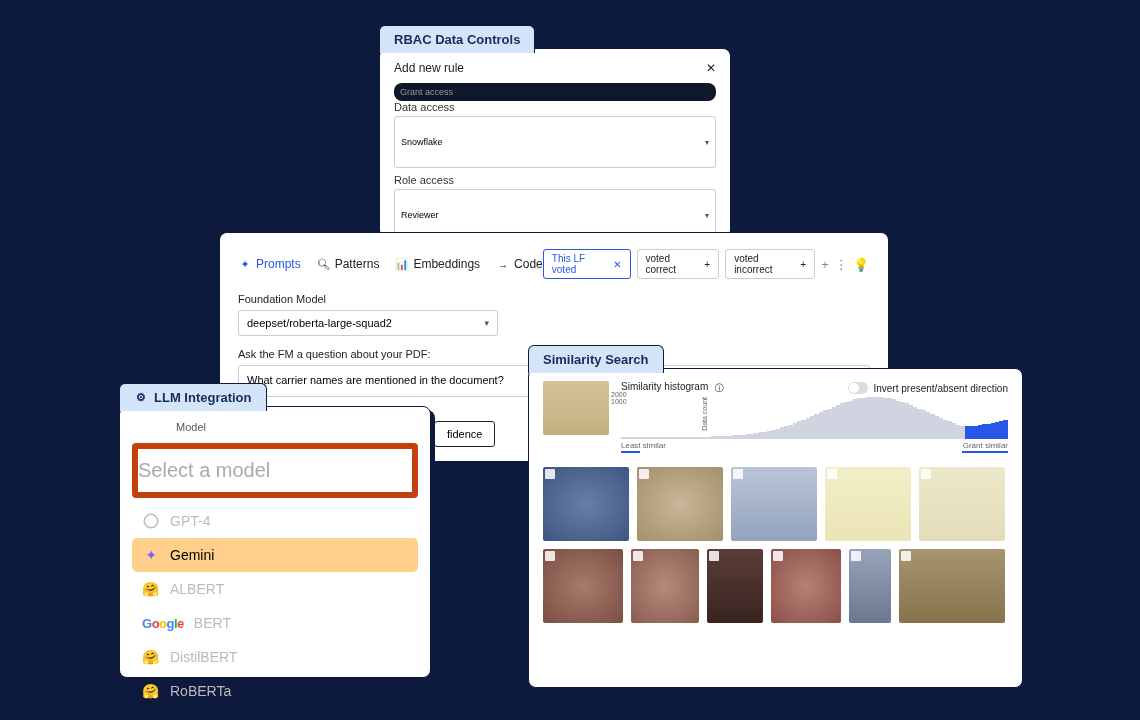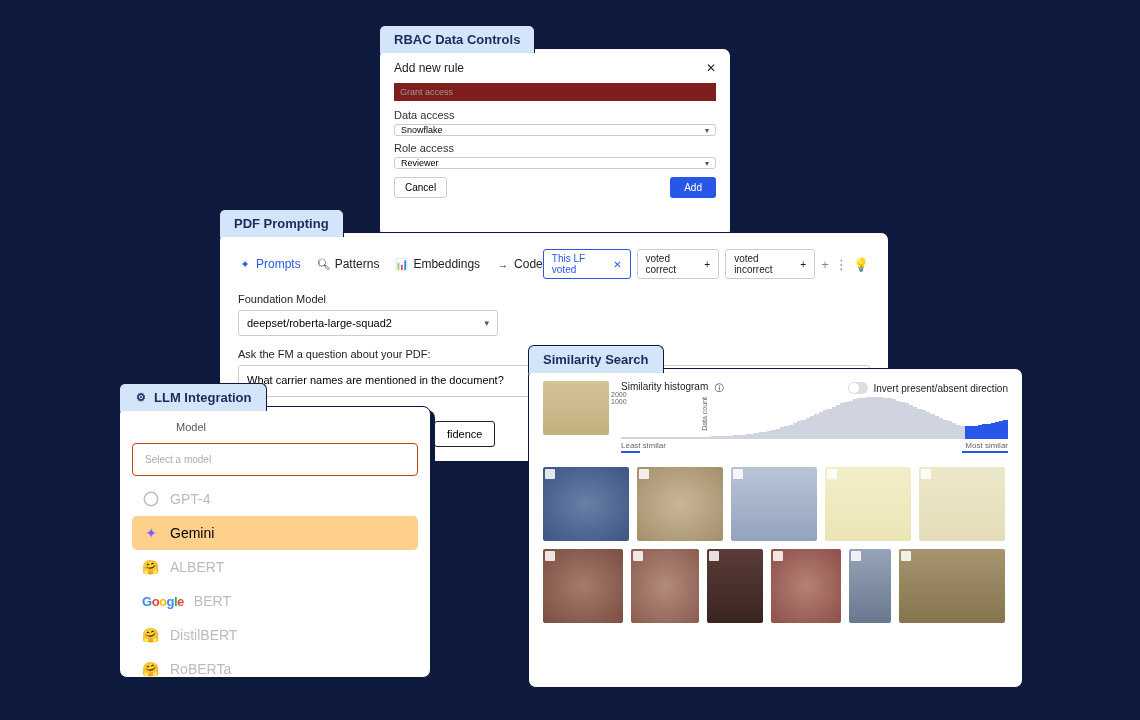--- a/index.html
+++ b/index.html
@@ -6,25 +6,25 @@
 body { background: #0e1a3d; width: 1140px; height: 720px; position: relative; font-family: -apple-system, BlinkMacSystemFont, "Segoe UI", Arial, sans-serif; overflow: hidden; }
 
 .card { position: absolute; background: #fff; border: 1px solid #0e1a3d; border-radius: 8px; box-shadow: 4px 4px 0 #0e1a3d; }
 .card-tab { position: absolute; top: -24px; left: -1px; background: #d4e5f9; border: 1px solid #0e1a3d; border-bottom: none; border-radius: 6px 6px 0 0; padding: 6px 14px; font-size: 13px; font-weight: 600; color: #1a2b5d; display: flex; align-items: center; gap: 6px; }
 
 
 #rbac { top: 48px; left: 379px; width: 352px; height: 190px; padding: 12px 14px; z-index: 1; }
 #rbac .hdr { display: flex; justify-content: space-between; align-items: center; margin-bottom: 8px; }
 #rbac .hdr span { font-size: 12px; color: #222; }
 #rbac .close { font-size: 14px; color: #555; cursor: pointer; }
-#rbac .grant { background: #7f1d1d; color: #999; font-size: 9px; padding: 4px 6px; border-radius: 0; margin-bottom: 8px; }
+#rbac .grant { background: #0f172a; color: #999; font-size: 9px; padding: 4px 6px; border-radius: 8px; }
 #rbac .row { display: flex; gap: 10px; margin-bottom: 6px; }
 #rbac .field { flex: 1; }
 #rbac .lbl { font-size: 11px; color: #333; margin-bottom: 3px; }
-#rbac .sel { border: 1px solid #ccc; border-radius: 3px; padding: 0 6px; font-size: 9px; display: flex; justify-content: space-between; align-items: center; cursor: pointer; }
+#rbac .sel { border: 1px solid #ccc; border-radius: 3px; padding: 20px 6px; font-size: 9px; display: flex; justify-content: space-between; align-items: center; cursor: pointer; }
 #rbac .sel::after { content: "▾"; font-size: 8px; color: #555; }
 #rbac .btns { display: flex; justify-content: space-between; margin-top: 8px; }
 #rbac .btn-cancel { font-size: 10px; padding: 4px 10px; border: 1px solid #ccc; background: #fff; border-radius: 3px; cursor: pointer; }
 #rbac .btn-add { font-size: 10px; padding: 4px 14px; background: #2857e8; color: #fff; border: none; border-radius: 3px; cursor: pointer; }
 
 
 #pdf { top: 232px; left: 219px; width: 670px; height: 230px; padding: 16px 18px; z-index: 2; }
 #pdf .tabs { display: flex; justify-content: space-between; align-items: center; margin-bottom: 14px; }
 #pdf .tabs-left { display: flex; gap: 16px; font-size: 12px; }
 #pdf .tab-item { display: flex; align-items: center; gap: 4px; color: #222; cursor: pointer; }
@@ -35,21 +35,21 @@
 #pdf .chip-icon { color: #888; cursor: pointer; font-size: 13px; }
 #pdf .lbl2 { font-size: 11px; color: #222; margin-bottom: 5px; }
 #pdf .sel2 { border: 1px solid #ccc; border-radius: 3px; padding: 6px 8px; font-size: 11px; width: 260px; display: flex; justify-content: space-between; align-items: center; cursor: pointer; margin-bottom: 12px; }
 #pdf .sel2::after { content: "▾"; font-size: 9px; color: #555; }
 #pdf .ta { border: 1px solid #ccc; border-radius: 3px; padding: 8px; font-size: 11px; width: 100%; height: 32px; margin-bottom: 10px; }
 #pdf .conf { border: 1px solid #222; border-radius: 3px; padding: 6px 12px; font-size: 11px; background: #fff; cursor: pointer; position: absolute; left: 214px; top: 188px; }
 
 
 #llm { top: 406px; left: 119px; width: 312px; height: 272px; padding: 14px 12px; z-index: 4; }
 #llm .lbl3 { font-size: 11px; color: #555; margin-bottom: 10px; padding-left: 44px; }
-#llm .input { border: 1px solid #c2410c; border-radius: 4px; padding: 10px 12px; font-size: 10px; color: #aaa; margin-bottom: 6px; cursor: text; }
+#llm .input { border: 6px solid #c2410c; border-radius: 4px; padding: 10px 0; font-size: 20px; color: #aaa; margin-bottom: 6px; cursor: text; }
 #llm .opt { display: flex; align-items: center; gap: 10px; padding: 8px 10px; font-size: 14px; border-radius: 5px; cursor: pointer; }
 #llm .opt.hl { background: #ffcf8c; }
 #llm .opt-icon { width: 18px; height: 18px; display: flex; align-items: center; justify-content: center; }
 #llm .google-txt span:nth-child(1){color:#4285F4}
 #llm .google-txt span:nth-child(2){color:#EA4335}
 #llm .google-txt span:nth-child(3){color:#FBBC05}
 #llm .google-txt span:nth-child(4){color:#4285F4}
 #llm .google-txt span:nth-child(5){color:#34A853}
 #llm .google-txt span:nth-child(6){color:#EA4335}
 
@@ -116,21 +116,20 @@
         </div>
     </div>
   </div>
   <div class="btns">
     <button class="btn-cancel">Cancel</button>
     <button class="btn-add">Add</button>
   </div>
 </div>
 
 <div class="card" id="pdf">
-  <div class="card-tab">PDF Prompting</div>
   <div class="tabs">
     <div class="tabs-left">
       <span class="tab-item active">
           <span class="ico">✦</span>
           <span>Prompts</span>
         </span>
       <span class="tab-item">
           <span class="ico">🔍︎</span>
           <span>Patterns</span>
         </span>
@@ -321,21 +320,21 @@
           <div class="bar dark" style="height: 13.973px;"></div>
           <div class="bar dark" style="height: 14.5759px;"></div>
           <div class="bar dark" style="height: 15.2788px;"></div>
           <div class="bar dark" style="height: 16.0759px;"></div>
           <div class="bar dark" style="height: 16.9607px;"></div>
           <div class="bar dark" style="height: 17.9262px;"></div>
           <div class="bar dark" style="height: 18.9654px;"></div>
         </div>
       <div class="axis-row">
           <span>Least similar</span>
-          <span>Most similar</span>
+          <span>Grant similar</span>
         </div>
       <div style="height:2px; background:linear-gradient(to right,#2857e8 5%,transparent 5%,transparent 88%,#2857e8 88%); margin-top:1px"></div>
     </div>
   </div>
   <div class="grid">
     <div class="thumb rug2"></div>
     <div class="thumb rug3"></div>
     <div class="thumb rug4"></div>
     <div class="thumb rug5"></div>
     <div class="thumb rug6"></div>

